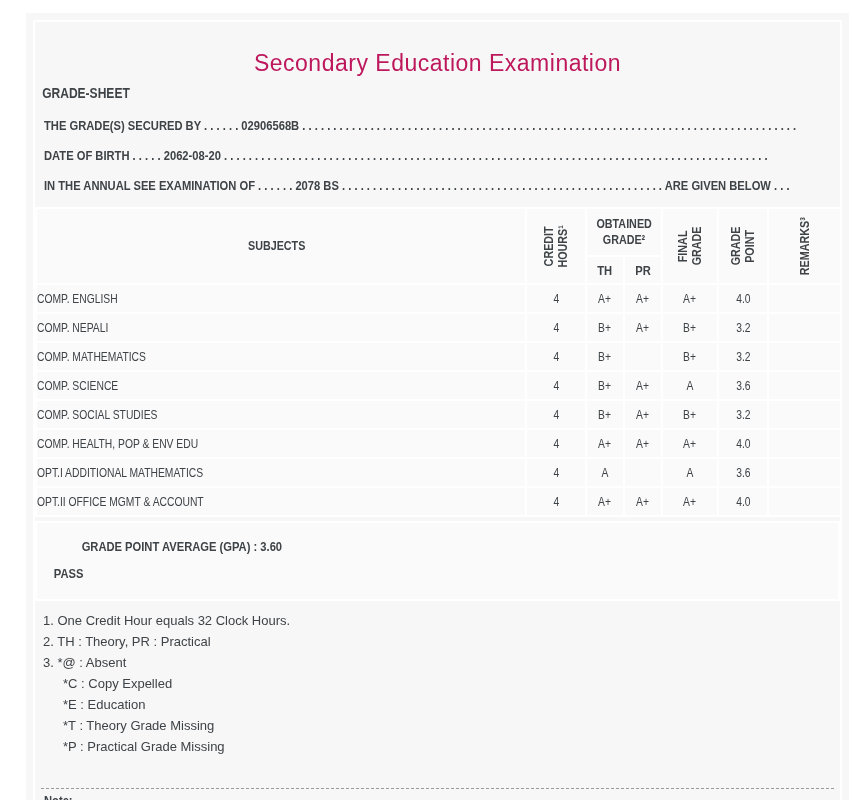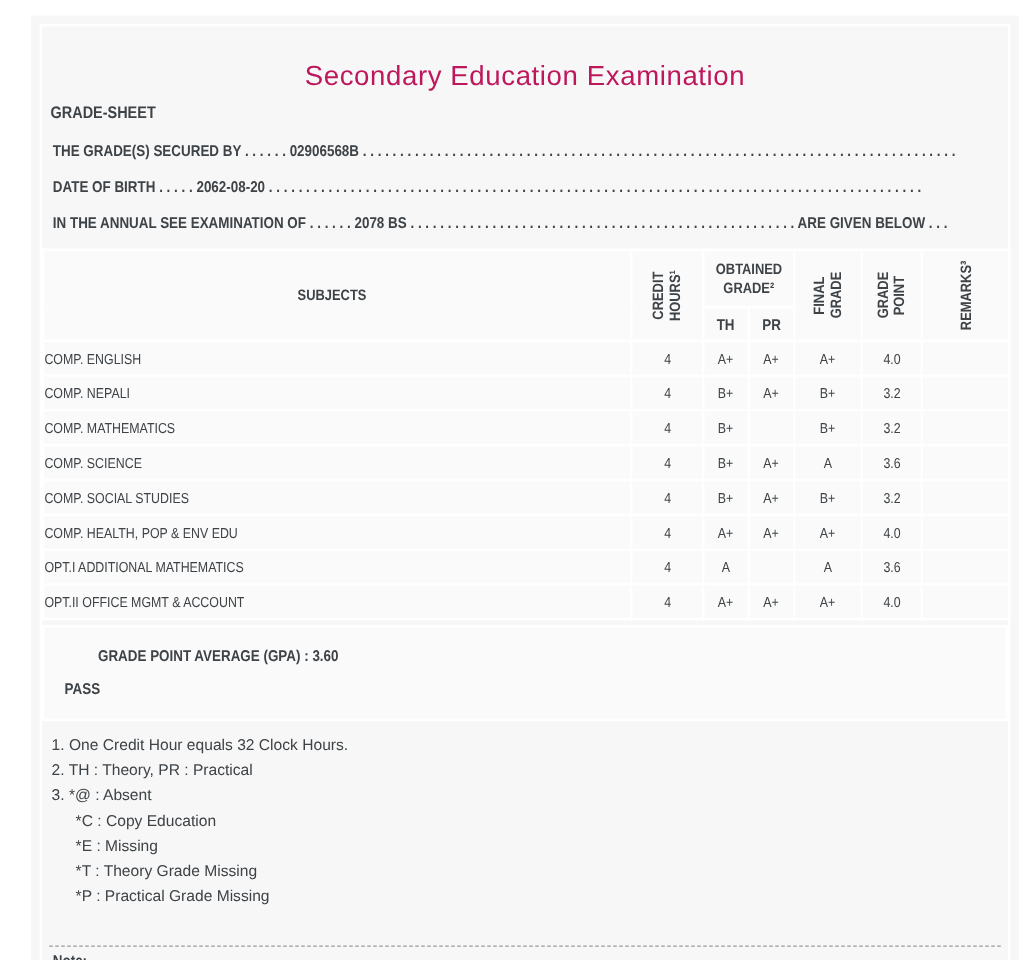--- a/index.html
+++ b/index.html
@@ -185,22 +185,22 @@
 
     <div class="gpa-box">
       <div class="line"><span class="cx-r"><span>GRADE POINT AVERAGE (GPA) :</span> <span>3.60</span></span></div>
       <div class="line"><span class="cx-r">PASS</span></div>
     </div>
 
     <div class="footnotes">
       <div class="footnote-item">1. One Credit Hour equals 32 Clock Hours.</div>
       <div class="footnote-item">2. TH : Theory, PR : Practical</div>
       <div class="footnote-item">3. *@ : Absent</div>
-      <div class="footnote-subitem">*C : Copy Education</div>
-      <div class="footnote-subitem">*E : Missing</div>
+      <div class="footnote-subitem">*C : Copy Expelled</div>
+      <div class="footnote-subitem">*E : Education</div>
       <div class="footnote-subitem">*T : Theory Grade Missing</div>
       <div class="footnote-subitem">*P : Practical Grade Missing</div>
     </div>
 
     <hr class="dashed-divider">
     <div class="note-label"><span class="cx">Note:</span></div>
 
   </div>
 </div>
 

